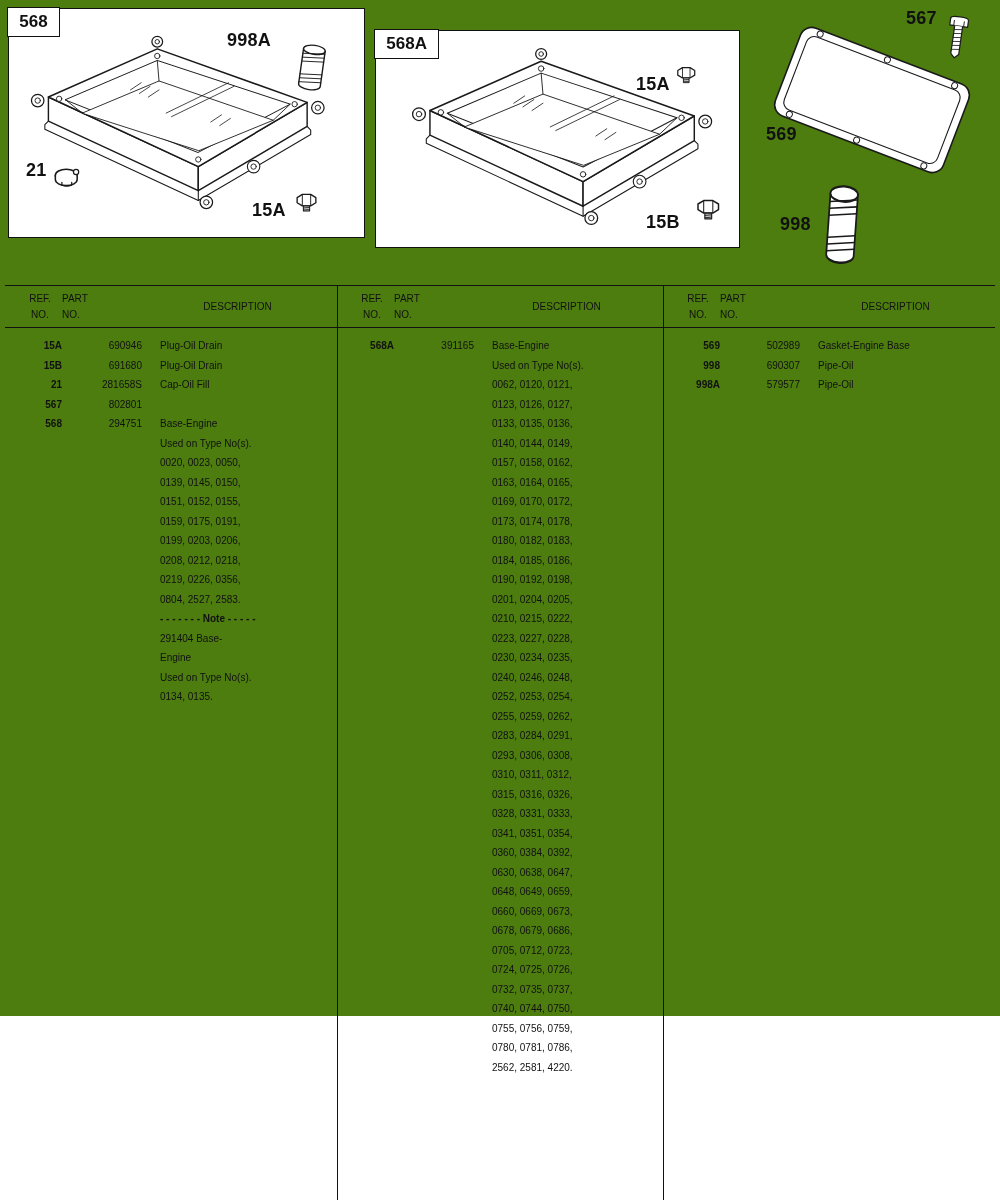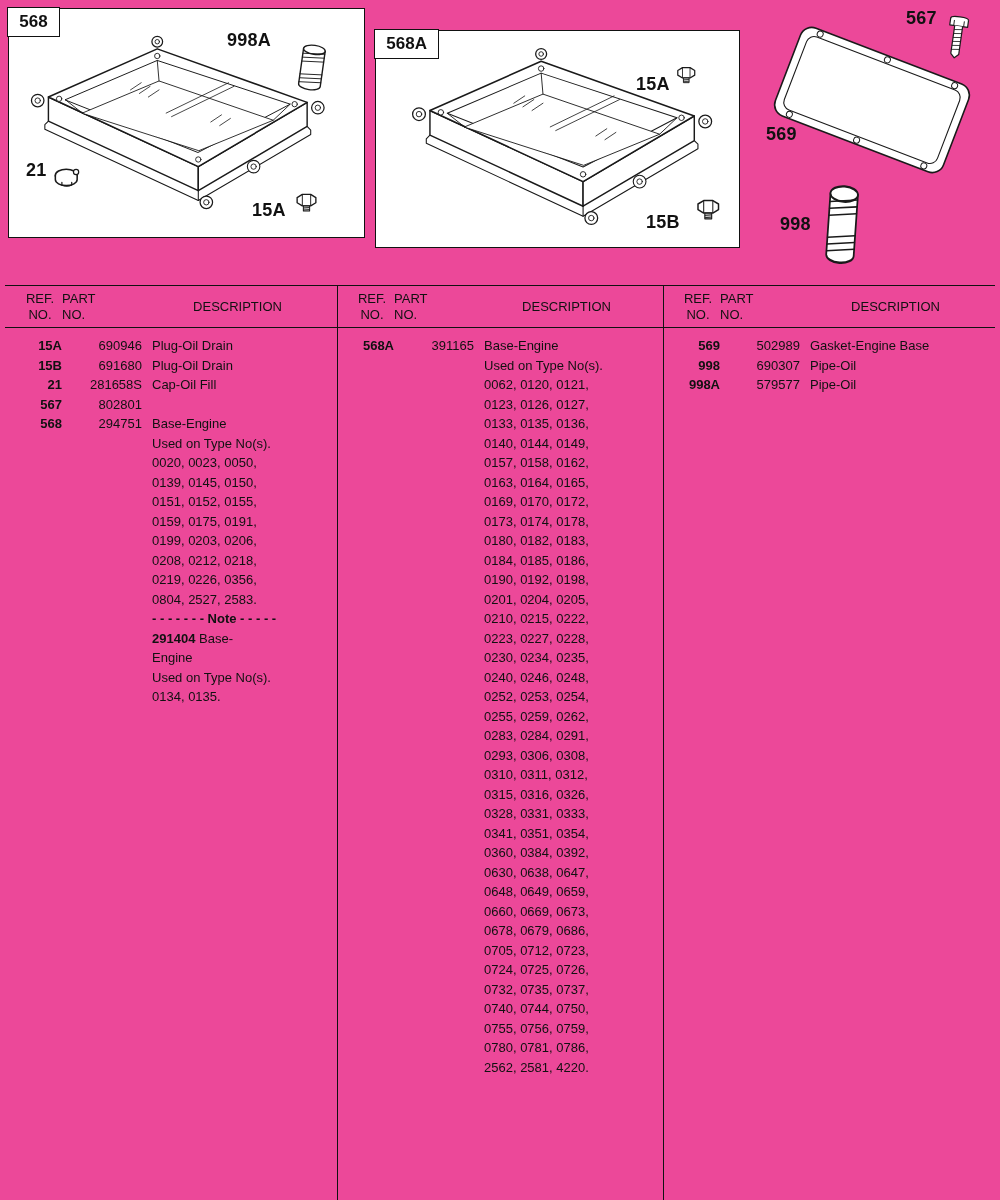--- a/index.html
+++ b/index.html
@@ -1,19 +1,19 @@
 <!DOCTYPE html>
 <html><head>
 <meta charset="utf-8">
 <style>
   * { margin:0; padding:0; box-sizing:border-box; }
   html,body { width:1000px; height:1200px; background:#fff; }
   body { font-family:"Liberation Sans", sans-serif; color:#111; position:relative; overflow:hidden; }
 
-  .page { position:absolute; left:0; top:0; width:1000px; height:1200px; background:#ec4899; }
+  .page { position:absolute; left:0; top:0; width:1000px; height:1016px; background:#4d7c0f; }
 
   
   .panel { position:absolute; border:1.7px solid #111; background:#fff; }
   .panel-568  { left:8px;   top:8px;  width:357px; height:230px; }
   .panel-568A { left:375px; top:30px; width:365px; height:218px; }
   .panel-tag { position:absolute; left:-1.7px; top:-1.7px; border:1.7px solid #111;
                background:#fff; font-weight:bold; font-size:17px; padding:4px 11px; z-index:3; }
   .psvg { position:absolute; left:0; top:0; width:100%; height:100%; }
 
   .callout { position:absolute; font-weight:bold; font-size:18px; letter-spacing:.2px; z-index:4; }
@@ -22,21 +22,21 @@
   .co-15A1 { left:252px; top:200px; }
   .co-15A2 { left:636px; top:74px; }
   .co-15B  { left:646px; top:212px; }
   .co-567  { left:906px; top:8px; }
   .co-569  { left:766px; top:124px; }
   .co-998  { left:780px; top:214px; }
 
   .loose-svg { position:absolute; left:750px; top:0; width:250px; height:285px; }
 
   
-  .table-wrap { position:absolute; left:0; top:285px; width:1000px; height:915px; font-size:13px; }
+  .table-wrap { position:absolute; left:0; top:285px; width:1000px; height:915px; font-size:10px; }
   .hline { position:absolute; left:5px; width:990px; border-top:1.9px solid #111; }
   .hline-top { top:0; }
   .hline-head { top:42px; }
   .vline { position:absolute; top:0; height:915px; border-left:1.7px solid #111; }
   .vline-1 { left:337px; }
   .vline-2 { left:663px; }
 
   .tgroup { position:absolute; top:0; }
   .tg-0 { left:5px;   width:332px; }
   .tg-1 { left:337px; width:326px; }
@@ -44,21 +44,21 @@
 
   .thead { display:flex; padding:6px 4px 0 13px; line-height:16px; }
   .h-ref  { width:44px; text-align:center; }
   .h-part { width:80px; text-align:left; }
   .h-desc { flex:1; text-align:center; padding-top:8px; }
 
   .tbody { padding:13px 2px 0 13px; line-height:19.5px; }
   .entry { display:flex; align-items:flex-start; }
   .cref  { width:44px; text-align:right; font-weight:bold; white-space:nowrap; }
   .cpart { width:80px; text-align:right; font-weight:normal; white-space:nowrap; }
-  .cdesc { flex:1; margin-left:10px; }
+  .cdesc { flex:1; margin-left:18px; }
   .dline { white-space:nowrap; }
 </style>
 </head>
 <body>
 
 <svg width="0" height="0" style="position:absolute" aria-hidden="true">
   <defs>
     <g id="pan-sym" stroke="#1a1a1a" fill="#ffffff" stroke-linejoin="round" stroke-linecap="round">
 
       <path d="M28,99 L24,103 L24,108 L196,188 L322,114 L322,109 L318,105" fill="none" stroke-width="1.2"></path>
@@ -226,21 +226,21 @@
               <div class="dline">Used on Type No(s).</div>
               <div class="dline">0020, 0023, 0050,</div>
               <div class="dline">0139, 0145, 0150,</div>
               <div class="dline">0151, 0152, 0155,</div>
               <div class="dline">0159, 0175, 0191,</div>
               <div class="dline">0199, 0203, 0206,</div>
               <div class="dline">0208, 0212, 0218,</div>
               <div class="dline">0219, 0226, 0356,</div>
               <div class="dline">0804, 2527, 2583.</div>
               <div class="dline" style="font-weight: bold;">- - - - - - - Note - - - - -</div>
-              <div class="dline"><span style="font-weight: bold;">291404</span> Base-</div>
+              <div class="dline"><span style="font-weight: normal;">291404</span> Base-</div>
               <div class="dline">Engine</div>
               <div class="dline">Used on Type No(s).</div>
               <div class="dline">0134, 0135.</div>
             </div>
           </div>
         </div>
     </div>
 
     <div class="tgroup tg-1">
       <div class="thead">

